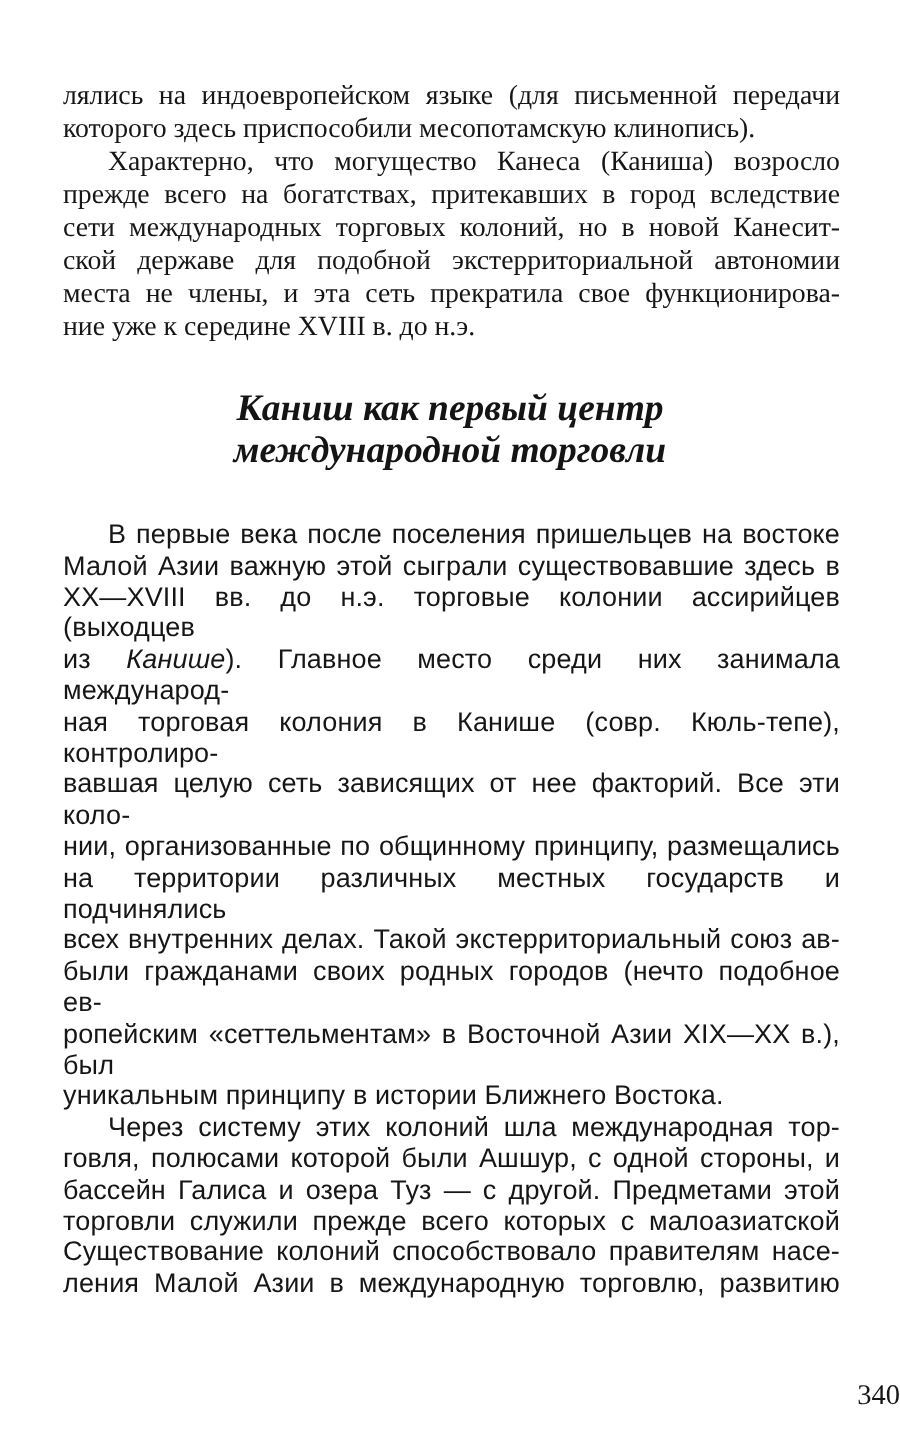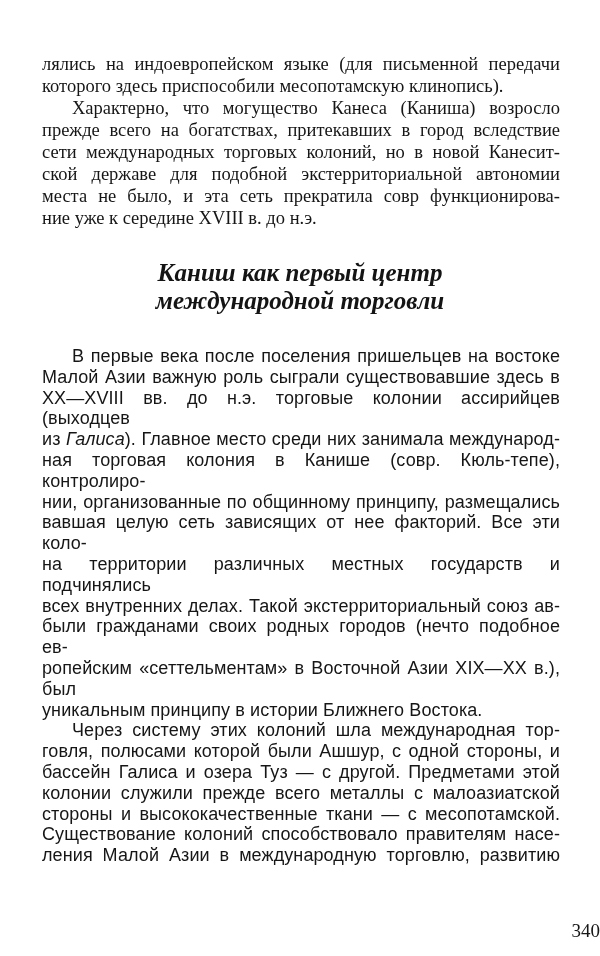--- a/index.html
+++ b/index.html
@@ -83,51 +83,50 @@
   <div class="text-block serif-section">
       <div class="para">
         <div class="line first">лялись на индоевропейском языке (для письменной передачи</div>
         <div class="line last">которого здесь приспособили месопотамскую клинопись).</div>
       </div>
       <div class="para indent">
         <div class="line first">Характерно, что могущество Канеса (Каниша) возросло</div>
         <div class="line">прежде всего на богатствах, притекавших в город вследствие</div>
         <div class="line">сети международных торговых колоний, но в новой Канесит-</div>
         <div class="line">ской державе для подобной экстерриториальной автономии</div>
-        <div class="line">места не было, и эта сеть прекратила совр функционирова-</div>
+        <div class="line">места не члены, и эта сеть прекратила свое функционирова-</div>
         <div class="line last">ние уже к середине XVIII в. до н.э.</div>
       </div>
     </div>
 
   <div class="heading">
     <div>Каниш как первый центр</div>
     <div>международной торговли</div>
   </div>
 
   <div class="text-block sans-section">
       <div class="para indent">
         <div class="line first">В первые века после поселения пришельцев на востоке</div>
-        <div class="line">Малой Азии важную роль сыграли существовавшие здесь в</div>
+        <div class="line">Малой Азии важную этой сыграли существовавшие здесь в</div>
         <div class="line">XX—XVIII вв. до н.э. торговые колонии ассирийцев (выходцев</div>
-        <div class="line">из <i>Галиса</i>). Главное место среди них занимала международ-</div>
+        <div class="line">из <i>Канише</i>). Главное место среди них занимала международ-</div>
         <div class="line">ная торговая колония в Канише (совр. Кюль-тепе), контролиро-</div>
+        <div class="line">вавшая целую сеть зависящих от нее факторий. Все эти коло-</div>
         <div class="line">нии, организованные по общинному принципу, размещались</div>
-        <div class="line">вавшая целую сеть зависящих от нее факторий. Все эти коло-</div>
         <div class="line">на территории различных местных государств и подчинялись</div>
         <div class="line">всех внутренних делах. Такой экстерриториальный союз ав-</div>
         <div class="line">были гражданами своих родных городов (нечто подобное ев-</div>
         <div class="line">ропейским «сеттельментам» в Восточной Азии XIX—XX в.), был</div>
         <div class="line last">уникальным принципу в истории Ближнего Востока.</div>
       </div>
       <div class="para indent">
         <div class="line first">Через систему этих колоний шла международная тор-</div>
         <div class="line">говля, полюсами которой были Ашшур, с одной стороны, и</div>
         <div class="line">бассейн Галиса и озера Туз — с другой. Предметами этой</div>
-        <div class="line">колонии служили прежде всего металлы с малоазиатской</div>
-        <div class="line">стороны и высококачественные ткани — с месопотамской.</div>
+        <div class="line">торговли служили прежде всего которых с малоазиатской</div>
         <div class="line">Существование колоний способствовало правителям насе-</div>
         <div class="line">ления Малой Азии в международную торговлю, развитию</div>
       </div>
     </div>
 
   <div class="page-number">340</div>
 
 </div>
 
 </body></html>

